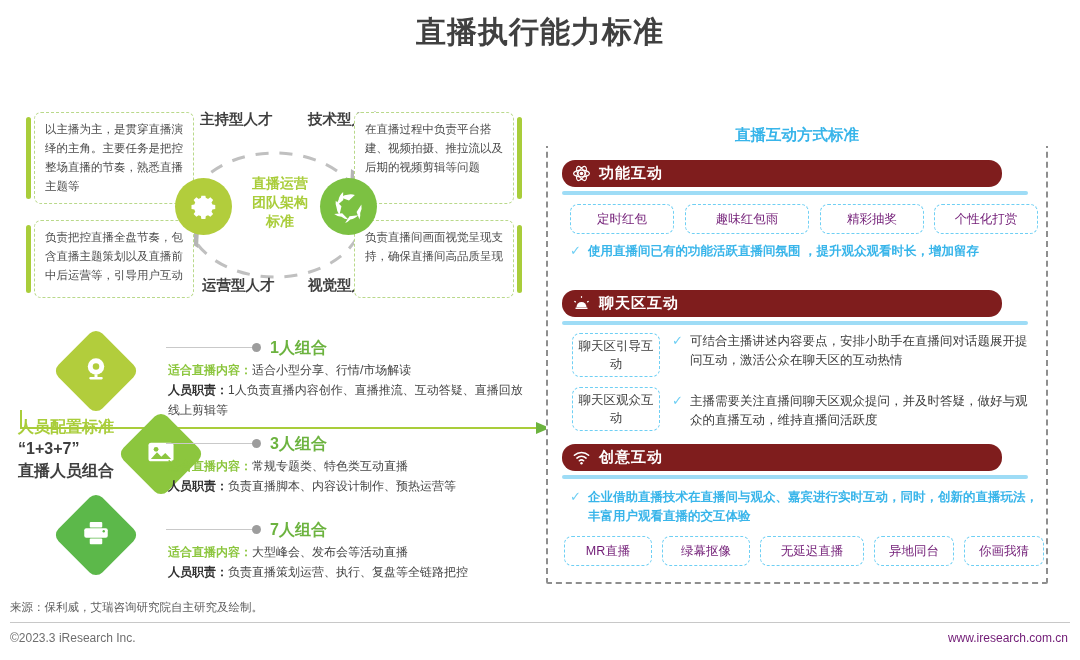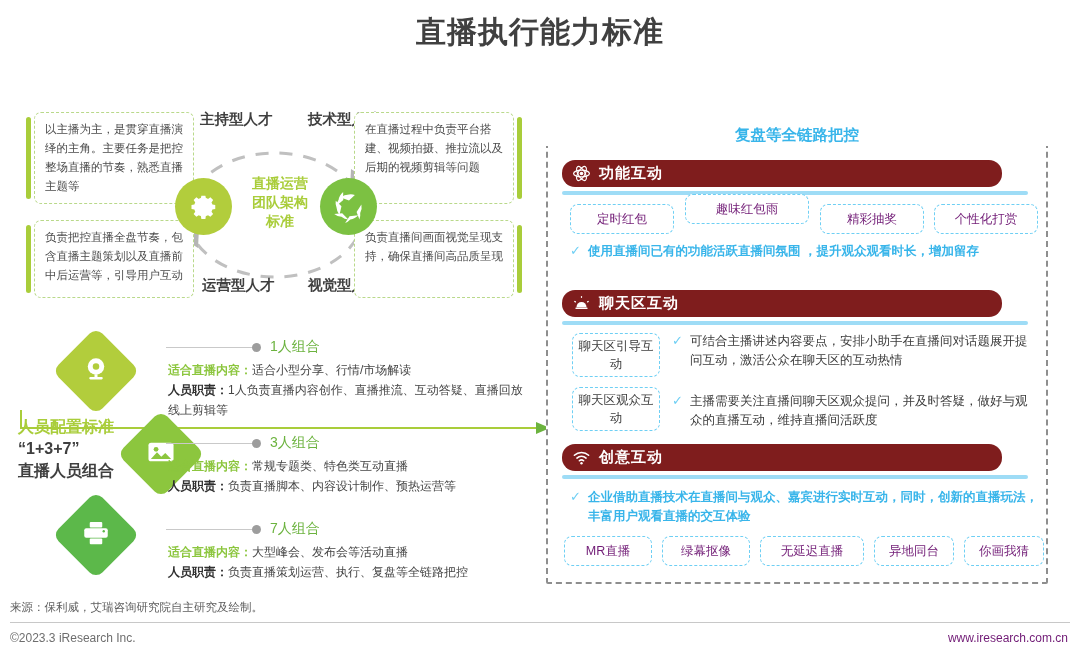--- a/index.html
+++ b/index.html
@@ -81,21 +81,21 @@
   .d3{left:47px;top:166px;background:#5cb84a;}
 
   .grp{position:absolute;left:148px;width:366px;}
   .grp .line{
     position:absolute;left:0;top:9px;width:86px;height:1px;background:#c9c9c9;
   }
   .grp .dot{
     position:absolute;left:86px;top:5px;width:9px;height:9px;border-radius:50%;background:#9d9d9d;
   }
   .grp .gname{
-    position:absolute;left:104px;top:0px;font-size:14px;font-weight:normal;color:#6cb33f;
+    position:absolute;left:104px;top:0px;font-size:16px;font-weight:bold;color:#6cb33f;
   }
   .grp .body{position:absolute;left:2px;top:22px;width:364px;font-size:12px;line-height:20px;color:#454545;}
   .k-green{color:#8cc63e;font-weight:bold;}
   .k-dark{color:#2f2f2f;font-weight:bold;}
   .g1{top:0px;}
   .g2{top:96px;}
   .g3{top:182px;}
   .g1 .gname{left:104px;}
   .g2 .gname{left:104px;}
   .g3 .gname{left:104px;}
@@ -300,21 +300,21 @@
         <ellipse cx="12" cy="12" rx="10" ry="4.3" fill="none" stroke="#ffffff" stroke-width="1.5" transform="rotate(60 12 12)"></ellipse>
         <ellipse cx="12" cy="12" rx="10" ry="4.3" fill="none" stroke="#ffffff" stroke-width="1.5" transform="rotate(120 12 12)"></ellipse>
       </svg>
       <span class="lbl">功能互动</span>
     </div>
     <div class="sec-underline" style="left:14px;top:57px;width:466px;"></div>
 
     <div class="chip" style="left:22px;top:70px;width:104px;">
       <span>定时红包</span>
     </div>
-    <div class="chip" style="left:137px;top:60px;width:124px;">
+    <div class="chip" style="left:137px;top:70px;width:124px;">
       <span>趣味红包雨</span>
     </div>
     <div class="chip" style="left:272px;top:70px;width:104px;">
       <span>精彩抽奖</span>
     </div>
     <div class="chip" style="left:386px;top:70px;width:104px;">
       <span>个性化打赏</span>
     </div>
 
     <div class="bullet blue" style="left:22px;top:108px;width:462px;">
@@ -377,21 +377,21 @@
     </div>
     <div class="chip" style="left:326px;top:402px;width:80px;">
       <span>异地同台</span>
     </div>
     <div class="chip" style="left:416px;top:402px;width:80px;">
       <span>你画我猜</span>
     </div>
   </div>
 
   <div class="rp-title">
-    <span>复盘等全链路把控</span>
+    <span>直播互动方式标准</span>
   </div>
 
   <div class="source">来源：保利威，艾瑞咨询研究院自主研究及绘制。</div>
   <div class="foot-rule"></div>
   <div class="copy">©2023.3 iResearch Inc.</div>
   <div class="site">www.iresearch.com.cn</div>
 
 </div>
 
 </body></html>

